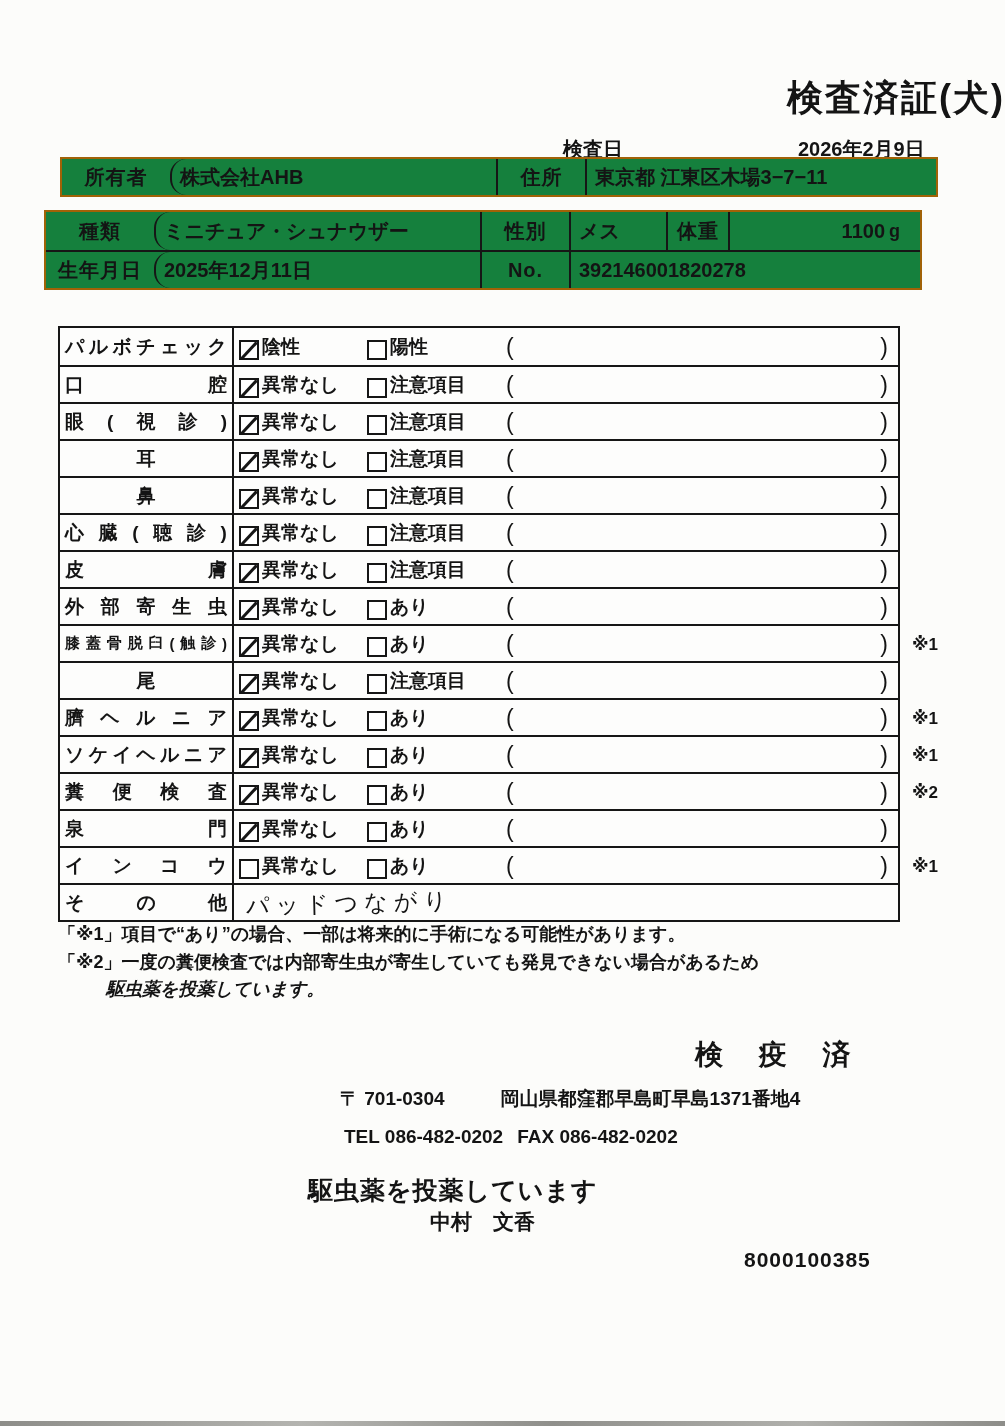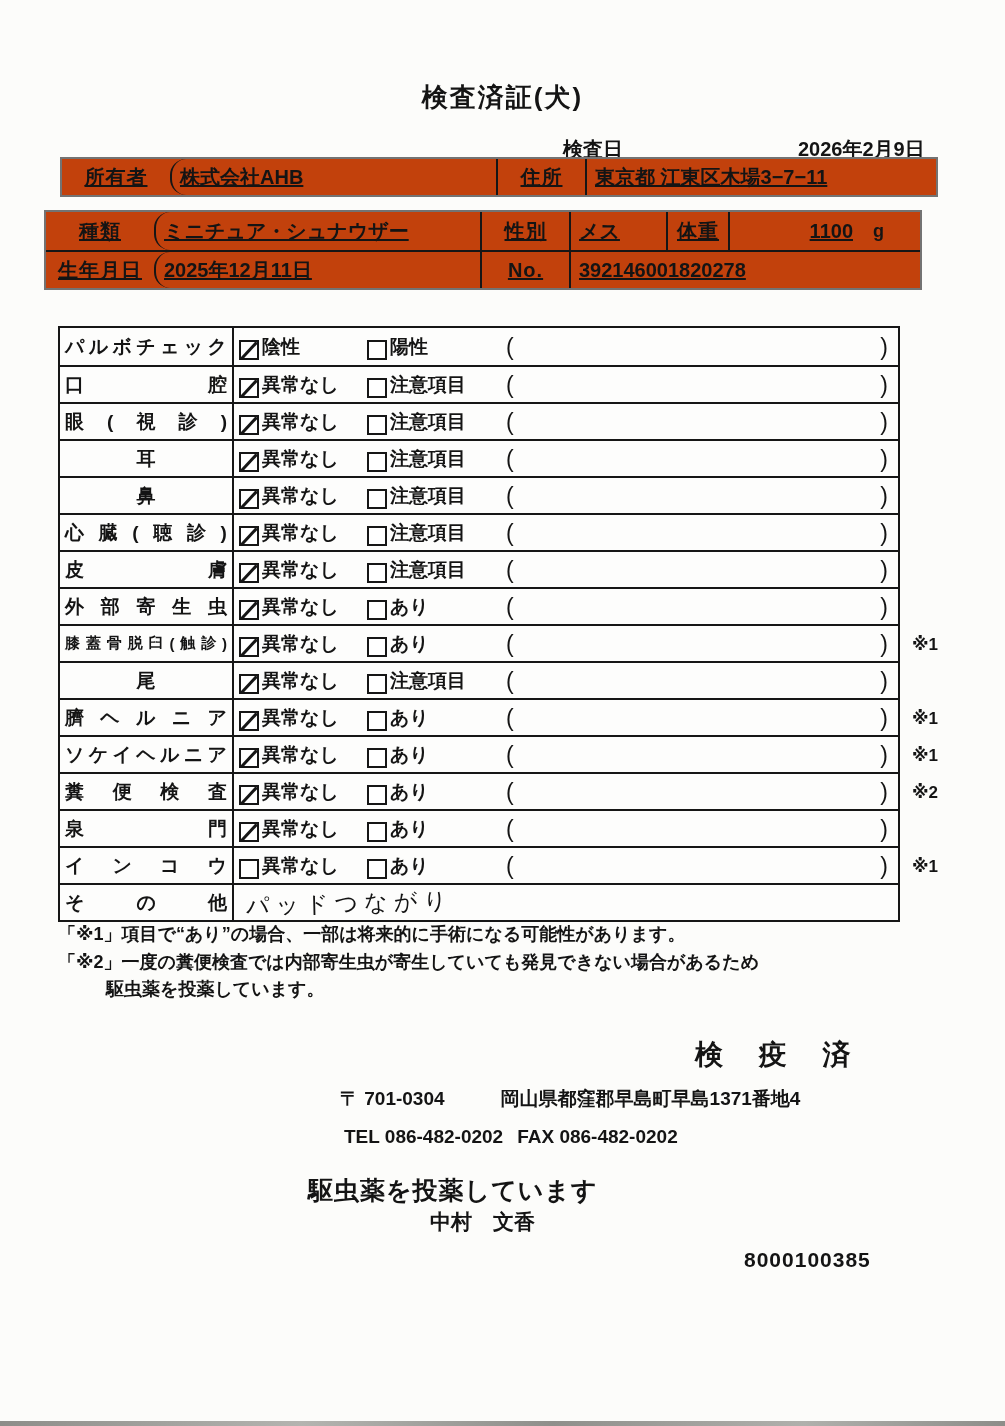--- a/index.html
+++ b/index.html
@@ -8,40 +8,40 @@
     position:relative;
     width:1005px;height:1426px;
     margin:0 auto;
     background:#fcfcfa;
     font-family:"Liberation Sans","DejaVu Sans",sans-serif;
     color:#141414;
     overflow:hidden;
   }
   .abs{position:absolute;}
   
-  .title{left:0;right:0;top:74px;text-align:center;font-size:26px;font-weight:700;letter-spacing:2px;margin-top:6px;}
+  .title{left:0;right:0;top:74px;text-align:right;font-size:36px;font-weight:700;letter-spacing:2px;}
   .insp-date-label{left:563px;top:136px;font-size:20px;font-weight:700;}
   .insp-date-value{left:798px;top:136px;font-size:20px;font-weight:700;}
 
   
-  .hdr-table{border:2px solid #737373;display:flex;box-sizing:border-box;background:#c2410c;text-decoration:underline;}
+  .hdr-table{border:2px solid #a16207;display:flex;box-sizing:border-box;background:#15803d;}
   .hdr-cell{box-sizing:border-box;display:flex;align-items:center;font-size:20px;font-weight:700;padding:0 8px;overflow:hidden;white-space:nowrap;}
   .hdr-cell.lbl{justify-content:center;letter-spacing:1px;}
   .bl{border-left:2px solid #161616;}
   .bt{border-top:2px solid #161616;text-align:center;}
   .owner-box{left:60px;top:157px;width:878px;height:40px;}
   .animal-box{left:44px;top:210px;width:878px;height:80px;flex-direction:column;}
   .animal-row{display:flex;height:50%;width:100%;box-sizing:border-box;}
   .w-label{width:108px;flex:none;}
   .w-value{width:326px;flex:none;border-radius:16px;}
   .w-sub{width:89px;flex:none;}
   .w-sex{width:97px;flex:none;}
   .w-weight{width:62px;flex:none;}
   .w-rest{flex:1;}
-  .weight-val{justify-content:flex-end;padding-right:36px;gap:20px;}
+  .weight-val{justify-content:flex-end;padding-right:20px;gap:4px;}
   .weight-unit{font-size:18px;font-weight:600;}
 
   .intro{left:64px;top:297px;font-size:19px;font-weight:700;}
 
   
   .itable{left:58px;top:326px;width:842px;border:2px solid #161616;box-sizing:border-box;background:#fdfdfc;}
   .irow{display:flex;height:37px;box-sizing:border-box;border-top:2px solid #161616;position:relative;}
   .irow:first-child{border-top:none;}
   .ilabel{width:174px;flex:none;box-sizing:border-box;border-right:2px solid #161616;display:flex;align-items:center;padding:0 5px;font-size:19px;font-weight:700;white-space:nowrap;}
   .ilabel.justify{justify-content:space-between;}
@@ -56,21 +56,21 @@
   .paren{position:absolute;top:50%;transform:translateY(-50%);font-size:23px;font-weight:400;}
   .paren.open{left:272px;}
   .paren.close{right:10px;}
   .remark{position:absolute;left:852px;top:50%;transform:translateY(-50%);font-size:17px;font-weight:700;white-space:nowrap;}
   .handwriting{position:absolute;left:12px;top:3px;font-size:23px;font-weight:400;letter-spacing:6px;transform:rotate(-1.5deg);font-family:"DejaVu Sans",sans-serif;}
 
   
   .fn{font-size:18px;font-weight:700;white-space:nowrap;}
   .fn1{left:58px;top:922px;}
   .fn2{left:58px;top:950px;}
-  .fn2b{left:106px;top:977px;}
+  .fn2b{left:106px;top:977px;font-style:italic;}
 
   .disclaimer{left:62px;top:1004px;font-size:20px;font-weight:700;line-height:26px;}
   .stamp{left:695px;top:1036px;font-size:28px;font-weight:700;letter-spacing:14px;white-space:nowrap;}
 
   .clinic-line{font-size:19px;font-weight:700;white-space:nowrap;display:flex;margin-left:28px;}
   .postal-line{left:312px;top:1086px;gap:56px;}
   .tel-line{left:316px;top:1126px;gap:14px;}
   .clinic-name{left:308px;top:1174px;font-size:25px;font-weight:700;letter-spacing:1px;}
   .vet-name{left:430px;top:1208px;font-size:21px;font-weight:700;}
   .doc-code{left:744px;top:1248px;font-size:21px;font-weight:600;letter-spacing:1px;}

